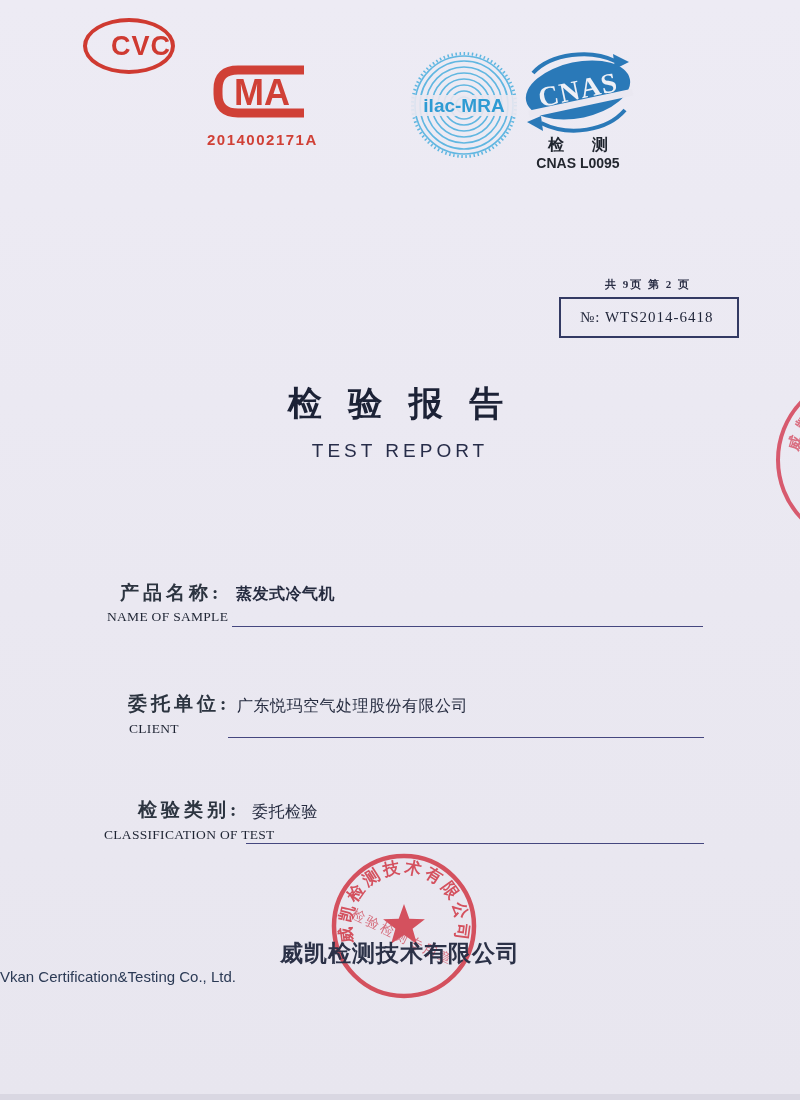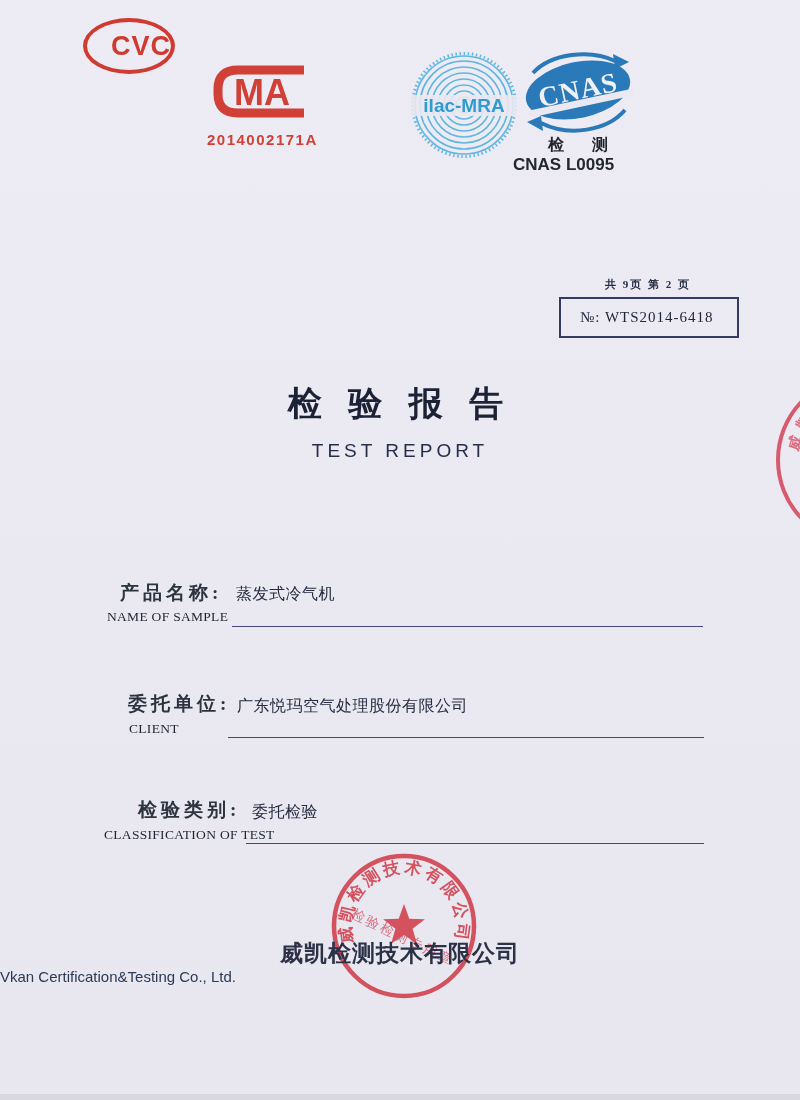--- a/index.html
+++ b/index.html
@@ -13,22 +13,22 @@
   .cvc{left:83px;top:18px;width:84px;height:48px;border:4px solid #cf3a31;border-radius:50%;
        display:flex;align-items:center;justify-content:flex-end;}
   .cvc span{font-family:"Liberation Sans",sans-serif;font-weight:bold;font-size:27px;color:#cf3a31;letter-spacing:1px;}
   .cma-svg{left:206px;top:62px;}
   .cma-number{left:207px;top:131px;width:110px;font-family:"Liberation Sans",sans-serif;
        font-weight:bold;font-size:15px;color:#d04036;letter-spacing:1.5px;}
   .ilac-svg{left:411px;top:52px;}
   .cnas-svg{left:521px;top:52px;}
   .cnas-sub{left:521px;top:135px;width:114px;text-align:center;font-weight:bold;font-size:16px;
        color:#1f242e;letter-spacing:12px;text-indent:12px;}
-  .cnas-code{left:513px;top:155px;width:130px;text-align:left;font-family:"Liberation Sans",sans-serif;
-       font-weight:bold;font-size:17px;color:#23272f;}
+  .cnas-code{left:513px;top:155px;width:130px;text-align:center;font-family:"Liberation Sans",sans-serif;
+       font-weight:bold;font-size:14px;color:#23272f;}
   
   .page-info{left:560px;top:277px;width:176px;text-align:center;font-size:11px;font-weight:600;
        color:#2a2e45;letter-spacing:2px;}
   .report-no-box{left:559px;top:297px;width:176px;height:37px;border:2px solid #333a63;}
   .report-no-box span{display:block;padding-left:19px;line-height:36px;font-size:15px;color:#1f2438;letter-spacing:1px;}
   
   .title-zh{left:0;top:381px;width:800px;text-align:center;font-size:34px;font-weight:600;
        color:#1c2236;letter-spacing:9px;}
   .title-en{left:0;top:440px;width:800px;text-align:center;font-family:"Liberation Sans",sans-serif;
        font-size:19px;color:#272d49;letter-spacing:4px;}
@@ -93,21 +93,21 @@
 
   <div class="abs page-info">共 9页 第 2 页</div>
   <div class="abs report-no-box">
     <span>№:  WTS2014-6418</span>
   </div>
 
   <div class="abs title-en">TEST REPORT</div>
   <div class="abs title-zh">检 验 报 告</div>
 
   <div class="abs f-label" style="left:120px;top:580px;">产品名称:</div>
-  <div class="abs f-value" style="left:236px;top:584px;">蒸发式冷气机</div>
+  <div class="abs f-value" style="left:236px;top:584px;font-weight:bold;">蒸发式冷气机</div>
   <div class="abs f-en" style="left:107px;top:609px;">NAME OF SAMPLE</div>
   <div class="abs f-line" style="left:232px;top:626px;width:471px;"></div>
 
   <div class="abs f-label" style="left:128px;top:691px;">委托单位:</div>
   <div class="abs f-value" style="left:237px;top:696px;">广东悦玛空气处理股份有限公司</div>
   <div class="abs f-en" style="left:129px;top:721px;">CLIENT</div>
   <div class="abs f-line" style="left:228px;top:737px;width:476px;"></div>
 
   <div class="abs f-label" style="left:138px;top:797px;">检验类别:</div>
   <div class="abs f-value" style="left:252px;top:802px;">委托检验</div>

